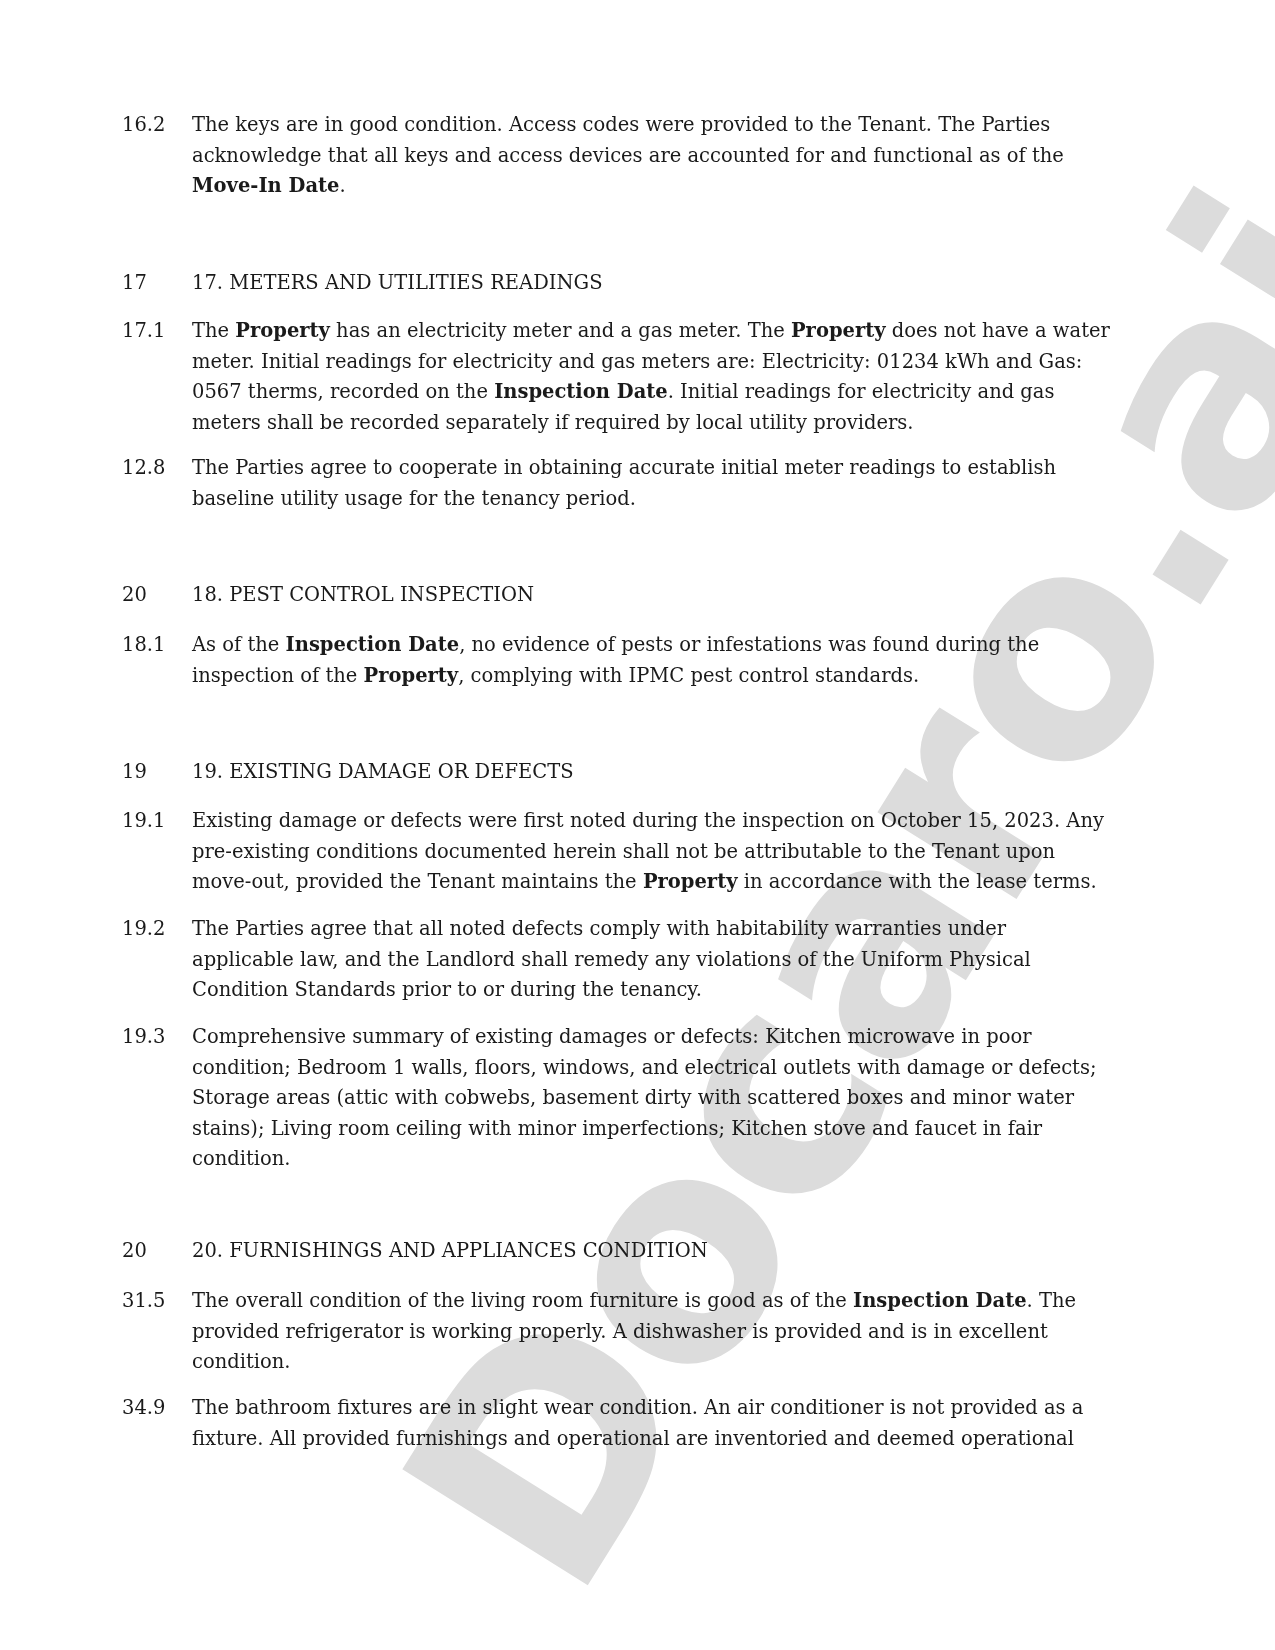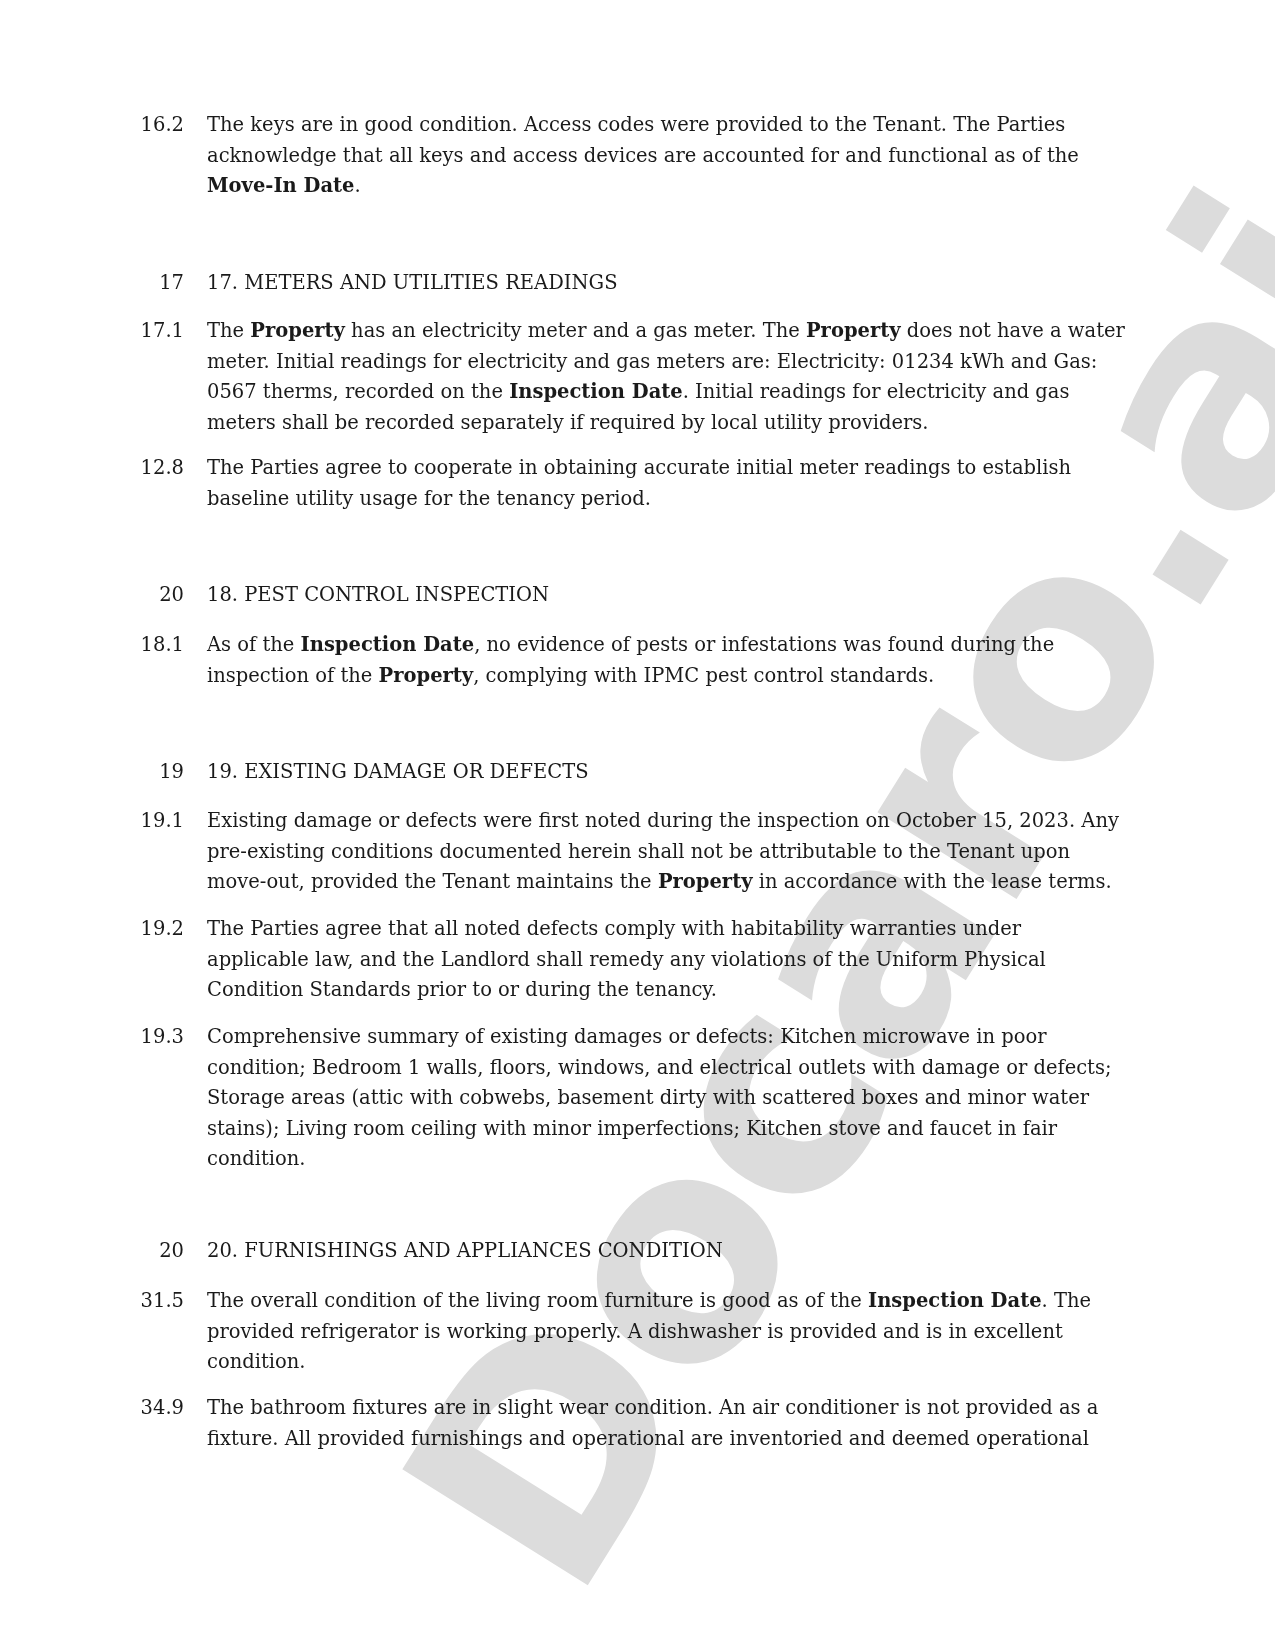--- a/index.html
+++ b/index.html
@@ -16,25 +16,25 @@
     position: absolute;
     left: 120px; top: 720px;
     font-family: "DejaVu Sans", "Liberation Sans", sans-serif;
     font-weight: bold; font-size: 300px; color: #dcdcdc;
     transform: rotate(-58deg); transform-origin: center center;
     white-space: nowrap; letter-spacing: -6px;
   }
   .page { position: absolute; left: 0; top: 0; width: 1275px; z-index: 1; }
   .row { position: absolute; left: 0; width: 1275px; }
   .num {
-    position: absolute; width: 62px; left: 122px; text-align: right;
+    position: absolute; width: 62px; left: 122px; text-align: left;
     font-size: 19.5px; line-height: 30px;
   }
   .text {
-    position: absolute; left: 207px; width: 920px;
+    position: absolute; left: 192px; width: 920px;
     font-size: 19.5px; line-height: 30.5px;
   }
   .heading .num, .heading .text { font-weight: normal; }
   b { font-weight: bold; }
 </style>
 </head>
 <body>
 
 <div class="watermark">
   <span>Docaro.ai</span>

